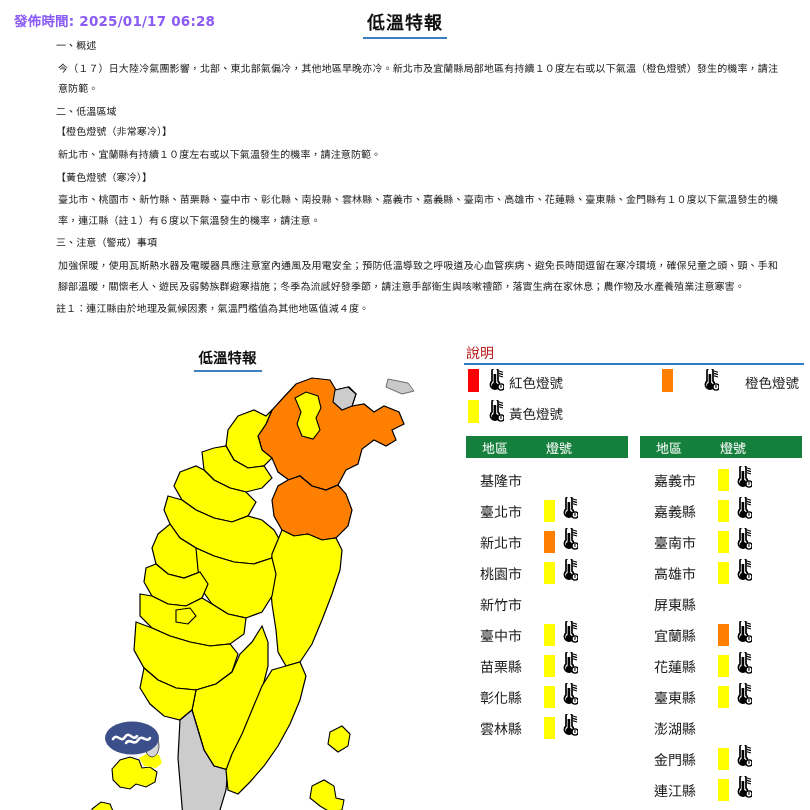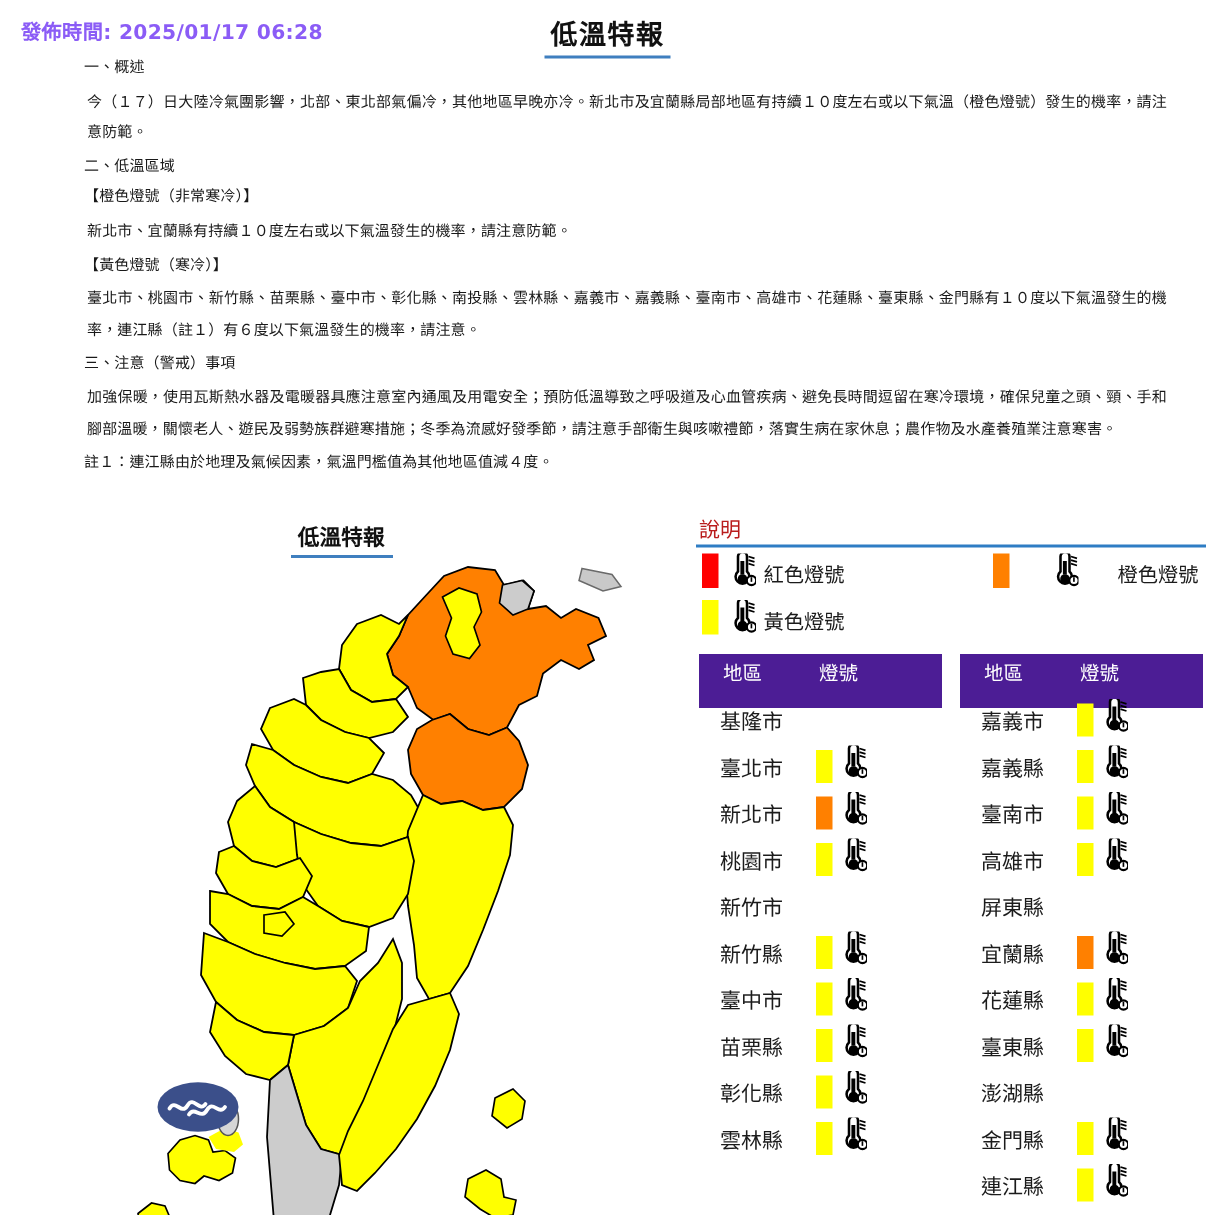--- a/index.html
+++ b/index.html
@@ -166,22 +166,22 @@
   .thermo {
     width: 20px;
     height: 23px;
     flex: 0 0 auto;
   }
 
   
   .col-header {
     position: absolute;
     top: 100px;
-    height: 36px;
-    background: #4c1d95;
+    height: 22px;
+    background: #15803d;
     color: #ffffff;
     font-size: 13px;
   }
   #col-header-left  { left: 4px;   width: 162px; }
   #col-header-right { left: 178px; width: 162px; }
   .col-header .hdr-region {
     position: absolute;
     left: 16px;
     top: 2px;
   }
@@ -470,34 +470,20 @@
                 <circle cx="17" cy="18" r="3.1" fill="#ffffff" stroke="#000000" stroke-width="1.4"></circle>
                 <rect x="16.4" y="15.8" width="1.1" height="3.1" fill="#000000"></rect>
               </svg></span>
           </span>
         </div>
         <div class="row">
           <span class="region">新竹市</span>
           <span class="level"></span>
         </div>
         <div class="row">
-          <span class="region">新竹縣</span>
-          <span class="level">
-            <span class="swatch" style="background: rgb(255, 255, 0);"></span>
-            <span><svg class="thermo" viewBox="0 0 20 23">
-                <path d="M8 2 a3 3 0 0 1 6 0 v10 a4.6 4.6 0 1 1 -6 0 Z" fill="#ffffff" stroke="#000000" stroke-width="1.7"></path>
-                <circle cx="11" cy="17" r="3.2" fill="#000000"></circle>
-                <rect x="9.6" y="5" width="2.6" height="9" fill="#000000"></rect>
-                <path d="M15 2 L19 3.2 M15 4.4 L19 5.6 M15 6.8 L19 8" stroke="#000000" stroke-width="1.2"></path>
-                <circle cx="17" cy="18" r="3.1" fill="#ffffff" stroke="#000000" stroke-width="1.4"></circle>
-                <rect x="16.4" y="15.8" width="1.1" height="3.1" fill="#000000"></rect>
-              </svg></span>
-          </span>
-        </div>
-        <div class="row">
           <span class="region">臺中市</span>
           <span class="level">
             <span class="swatch" style="background: rgb(255, 255, 0);"></span>
             <span><svg class="thermo" viewBox="0 0 20 23">
                 <path d="M8 2 a3 3 0 0 1 6 0 v10 a4.6 4.6 0 1 1 -6 0 Z" fill="#ffffff" stroke="#000000" stroke-width="1.7"></path>
                 <circle cx="11" cy="17" r="3.2" fill="#000000"></circle>
                 <rect x="9.6" y="5" width="2.6" height="9" fill="#000000"></rect>
                 <path d="M15 2 L19 3.2 M15 4.4 L19 5.6 M15 6.8 L19 8" stroke="#000000" stroke-width="1.2"></path>
                 <circle cx="17" cy="18" r="3.1" fill="#ffffff" stroke="#000000" stroke-width="1.4"></circle>
                 <rect x="16.4" y="15.8" width="1.1" height="3.1" fill="#000000"></rect>

